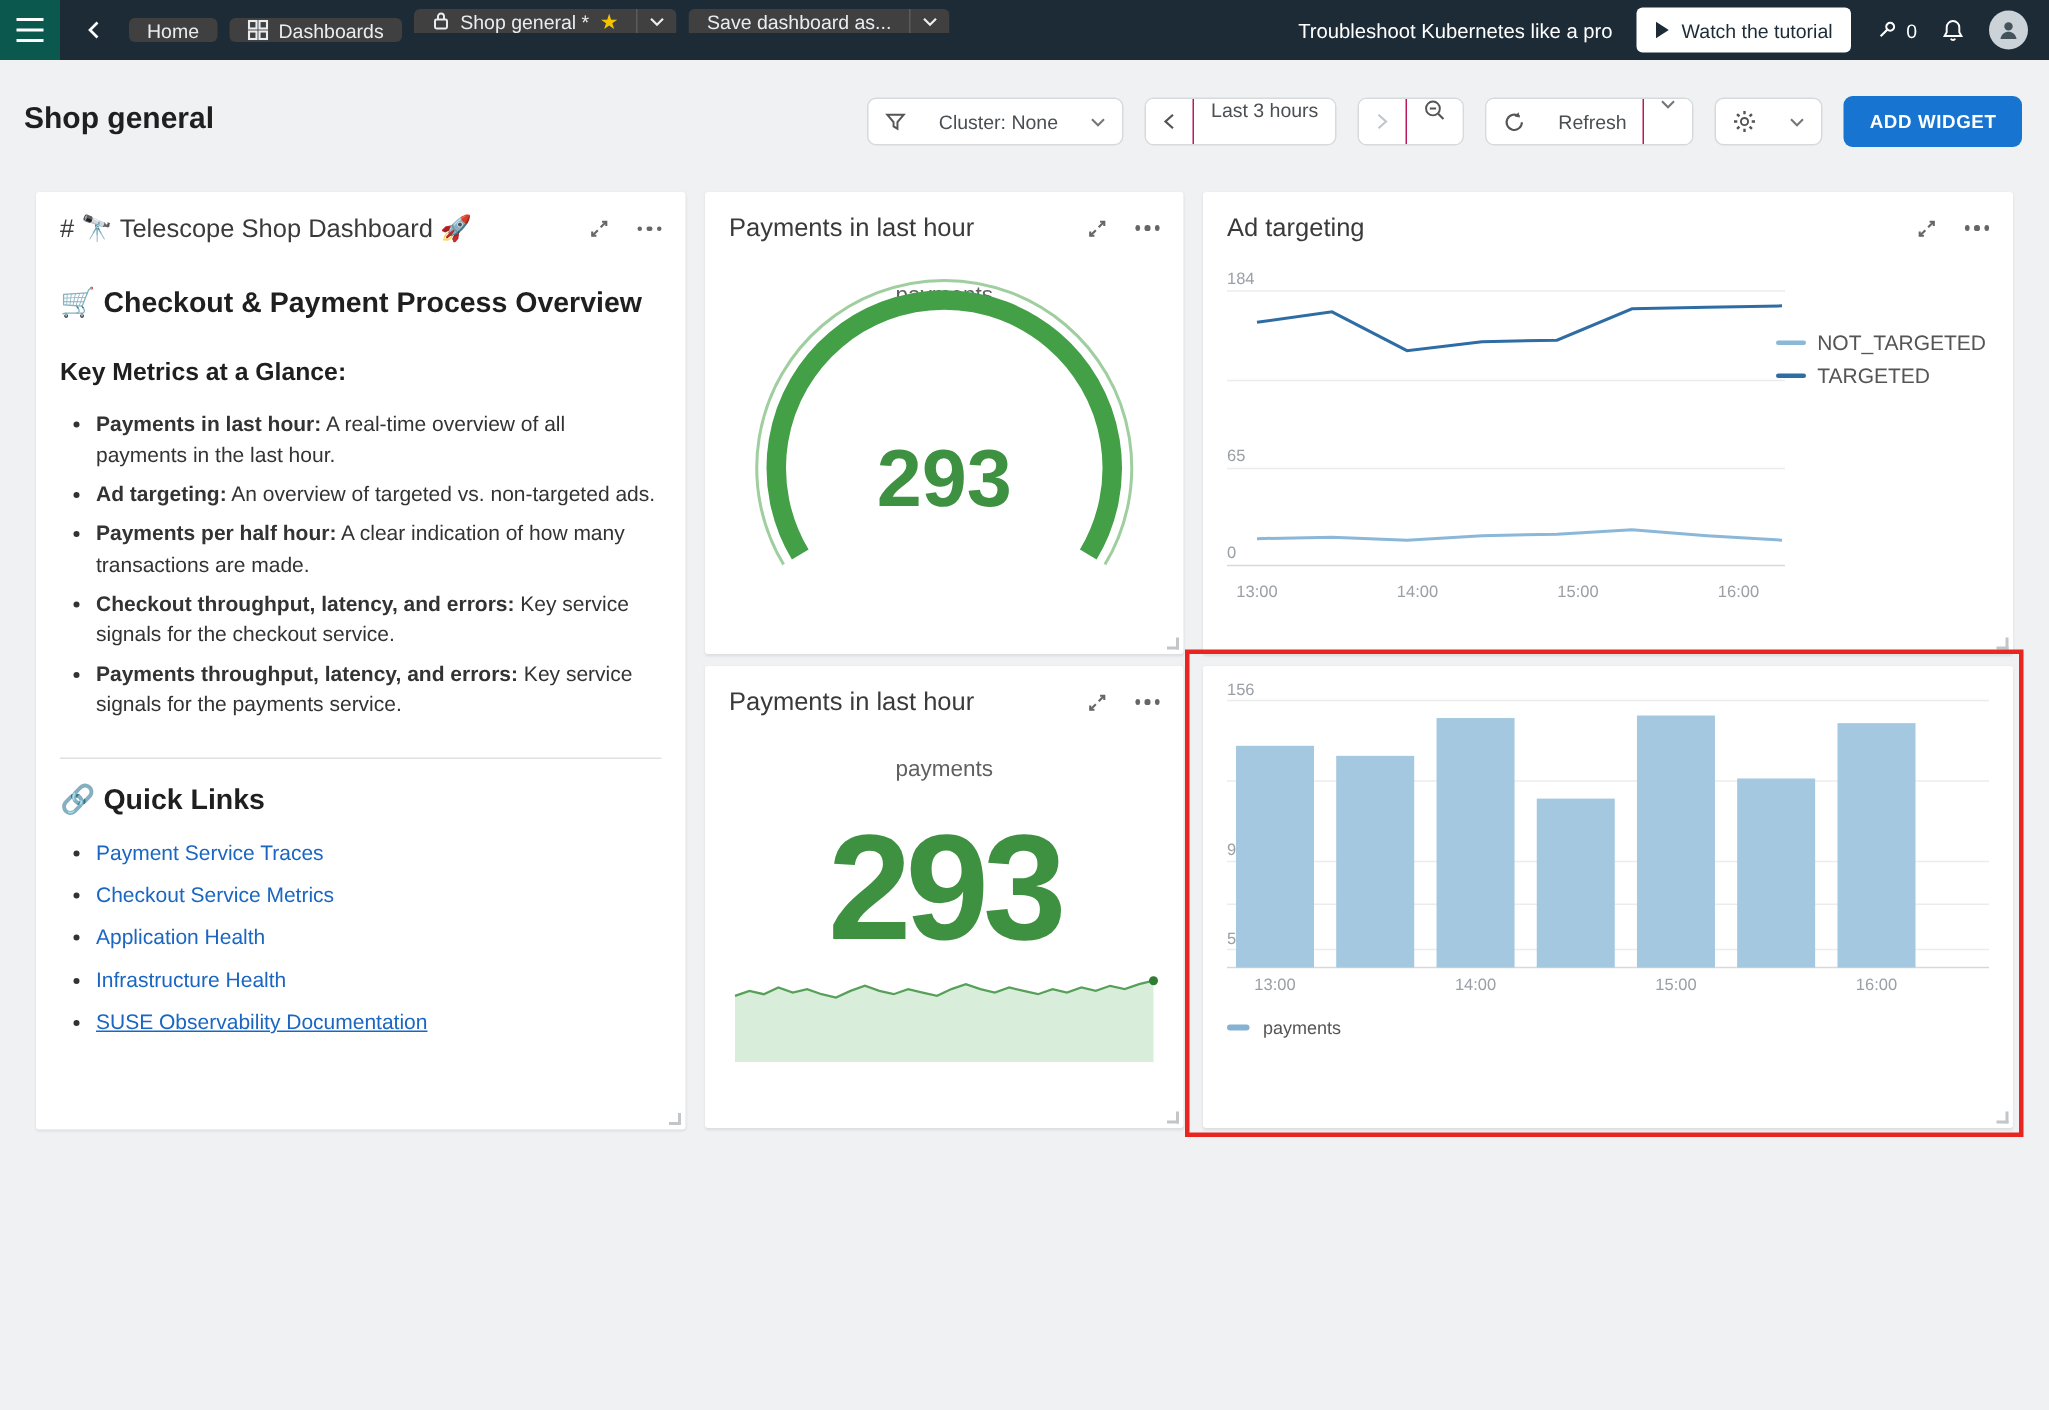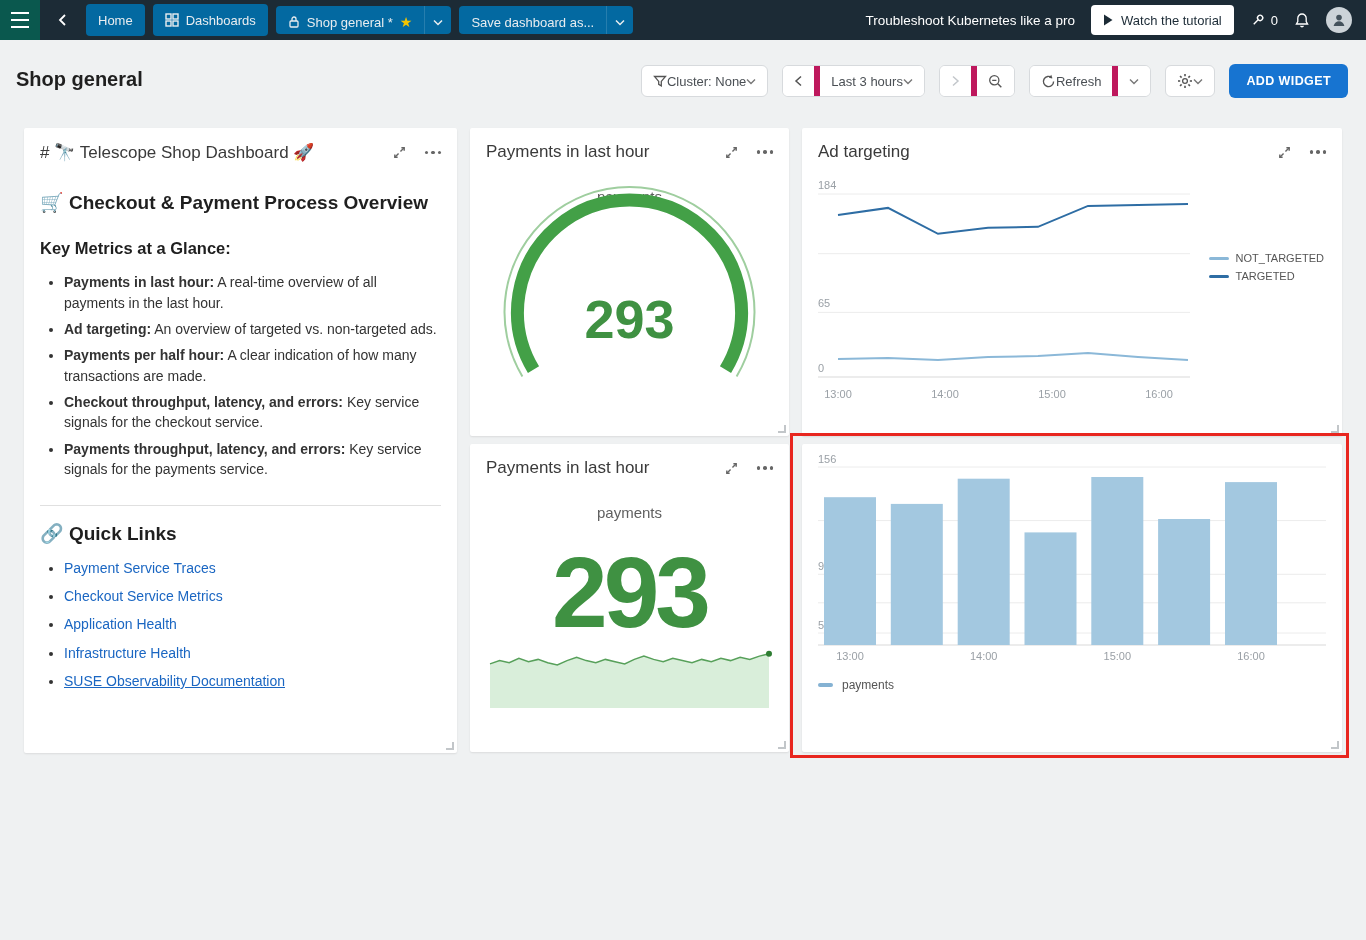--- a/index.html
+++ b/index.html
@@ -5,39 +5,39 @@
   * { box-sizing: border-box; margin: 0; padding: 0; }
   html,body { width:1366px; height:940px; overflow:hidden; }
   body { font-family:"Liberation Sans", sans-serif; background:#eff1f2; color:#333; }
   #app { position:relative; width:1366px; height:940px; background:#eff1f2; overflow:hidden; }
 
   
   .navbar { position:absolute; top:0; left:0; width:1366px; height:40px; background:#1c2b36; display:flex; align-items:center; gap:8px; z-index:5; }
   .hamburger { width:40px; height:40px; background:#0a584e; display:flex; flex-direction:column; justify-content:center; align-items:center; cursor:pointer; flex:0 0 auto; }
   .hamburger span { display:block; width:18px; height:2px; background:#fff; margin:2.5px 0; }
   .nav-icon-btn { width:30px; height:28px; display:flex; align-items:center; justify-content:center; background:transparent; border:none; cursor:pointer; }
-  .nav-btn { background:#0369a1; color:#e9edf0; font-size:13px; height:32px; padding:0 12px; border:none; border-radius:4px; display:flex; align-items:center; gap:7px; cursor:pointer; font-family:inherit; }
+  .nav-btn { background:#404040; color:#e9edf0; font-size:13px; height:16px; padding:0 12px; border:none; border-radius:4px; display:flex; align-items:center; gap:7px; cursor:pointer; font-family:inherit; }
   .nav-group { display:flex; height:28px; border-radius:4px; overflow:hidden; }
   .nav-group .nav-btn { border-radius:0; }
   .nav-group .nav-btn + .nav-btn { border-left:1px solid rgba(255,255,255,.14); padding:0 8px; }
   .star { color:#f5c400; font-size:14px; }
   .nav-right { margin-left:auto; display:flex; align-items:center; gap:16px; padding-right:14px; }
   .promo { color:#fff; font-size:13.5px;margin-left:16px; }
   .watch-btn { background:#fff; color:#1c2b36; height:30px; border:none; border-radius:4px; padding:0 12px; font-size:13px; display:flex; align-items:center; gap:8px; cursor:pointer; font-family:inherit; }
   .pin-wrap { display:flex; align-items:center; gap:5px; color:#fff; font-size:13px; cursor:pointer; }
   .avatar { width:26px; height:26px; border-radius:50%; background:#ccd3d8; display:flex; align-items:center; justify-content:center; cursor:pointer; }
 
   
   .page-title { position:absolute; left:16px; top:68px; font-size:20px; font-weight:700; color:#1f1f1f; }
   .toolbar { position:absolute; top:64px; right:18px; display:flex; align-items:center; gap:14px; }
-  .tb-btn, .tb-seg { background:#fff; font-size:13px; color:#4a4f54; display:flex; align-items:center; gap:0; padding:0 11px; height:32px; border:none; cursor:pointer; font-family:inherit; }
+  .tb-btn, .tb-seg { background:#fff; font-size:13px; color:#4a4f54; display:flex; align-items:center; gap:22px; padding:0 11px; height:32px; border:none; cursor:pointer; font-family:inherit; }
   .tb-btn { border:1px solid #d7dadd; border-radius:6px; }
   .tb-group { display:flex; border:1px solid #d7dadd; border-radius:6px; background:#fff; overflow:hidden; height:32px; }
   .tb-group .tb-seg { height:30px; }
-  .tb-group .tb-seg + .tb-seg { border-left:6px solid #be185d; }
+  .tb-group .tb-seg + .tb-seg { border-left:1px solid #be185d;flex-direction:column; }
   .disabled { color:#c3c7cb; }
   .add-widget { background:#1774d1; color:#fff; border:none; border-radius:6px; height:34px; padding:0 17px; font-size:12.5px; font-weight:700; letter-spacing:.4px; cursor:pointer; font-family:inherit; }
 
   
   .card { position:absolute; background:#fff; border-radius:2px; box-shadow:0 1px 2px rgba(0,0,0,.09); overflow:hidden; }
   #card-notes  { left:24px;  top:128px; width:433px; height:625px; }
   #card-gauge  { left:470px; top:128px; width:319px; height:308px; }
   #card-ad     { left:802px; top:128px; width:540px; height:308px; }
   #card-number { left:470px; top:444px; width:319px; height:308px; }
   #card-bars   { left:802px; top:444px; width:540px; height:308px; }
@@ -65,21 +65,21 @@
 
   
   .series-label { position:absolute; top:18px; width:100%; text-align:center; font-size:15px; color:#606060; }
   #gauge-svg { position:absolute; left:0; top:0; width:319px; height:260px; }
   .gauge-value { position:absolute; top:118px; width:100%; text-align:center; font-size:54px; font-weight:700; color:#3f9142; }
   .big-number { position:absolute; top:56px; width:100%; text-align:center; font-size:100px; font-weight:700; letter-spacing:-4px; color:#3f9142; line-height:1; }
   #spark-svg { position:absolute; left:12px; top:150px; width:295px; height:74px; }
 
   
   #ad-svg, #bar-svg { position:absolute; left:0; top:0; width:540px; height:262px; }
-  .legend { position:absolute; right:18px; top:50px; display:flex; flex-direction:column; gap:6px; font-size:11px; color:#555;margin-top:32px; }
+  .legend { position:absolute; right:18px; top:50px; display:flex; flex-direction:column; gap:6px; font-size:14px; color:#555; }
   .legend-row { display:flex; align-items:center; gap:7px; }
   .swatch { width:20px; height:3px; border-radius:2px; background:#999; display:inline-block; }
   .bar-legend { position:absolute; left:16px; bottom:14px; display:flex; align-items:center; gap:9px; font-size:12px; color:#555; }
   .bar-legend .swatch { width:15px; height:4px; background:#85b2d3; }
 
   
   #annotation { position:absolute; left:790px; top:433px; width:559px; height:325px; border:3px solid #e8261f; z-index:9; pointer-events:none; }
 
   svg.ic { display:block; }
 </style>

